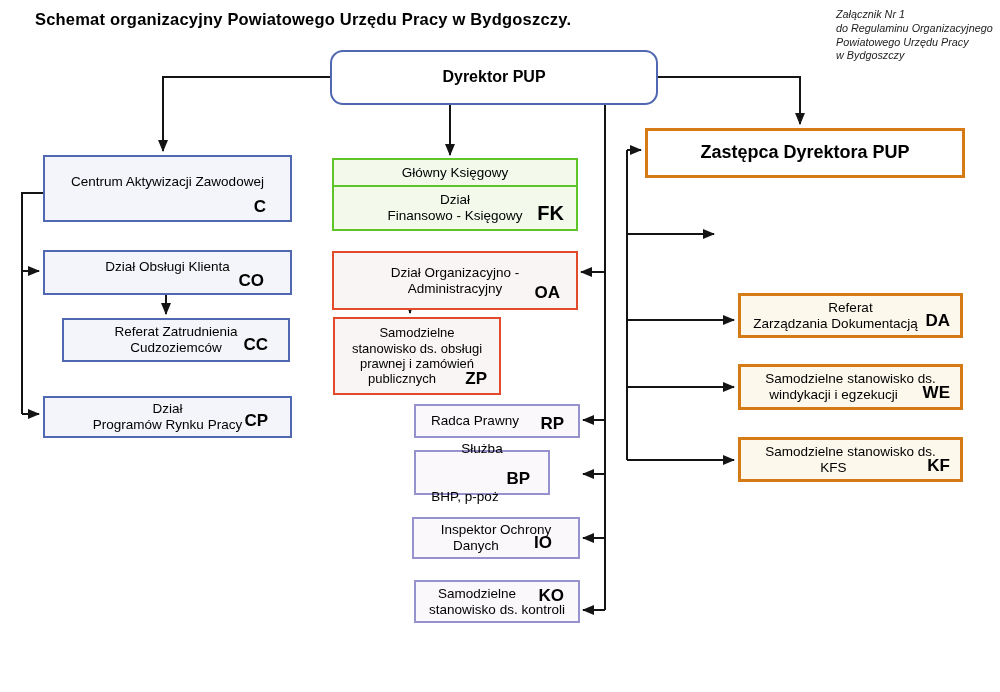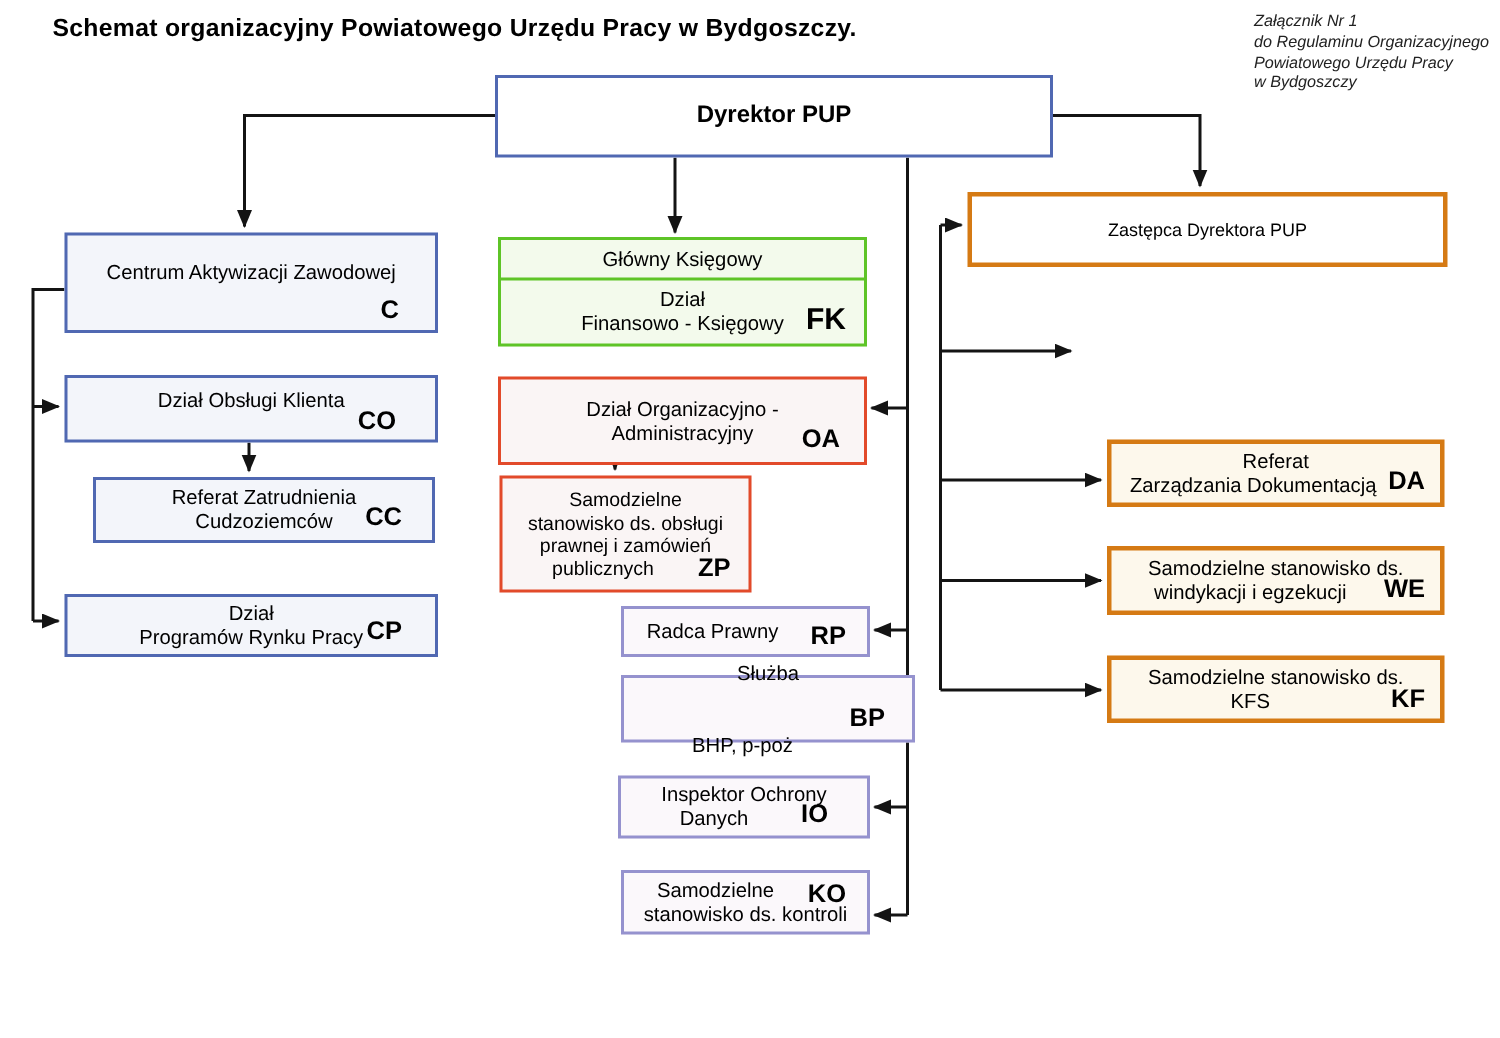--- a/index.html
+++ b/index.html
@@ -28,21 +28,21 @@
   .greenwrap{border:2px solid var(--green-border);background:var(--green-fill);padding:0;justify-content:flex-start;}
   .gsec{position:relative;width:100%;display:flex;flex-direction:column;align-items:center;justify-content:center;}
   .gsec.gtop{height:25px;}
   .gsec.gbot{flex:1;border-top:2px solid var(--green-border);}
   .red{border:2px solid var(--red-border);background:var(--red-fill);}
   .purple{border:2px solid var(--purple-border);background:var(--purple-fill);}
   .orange{border:3px solid var(--orange-border);background:var(--orange-fill);}
   .orange.white{background:var(--white);}
   .yellow{border:2px solid var(--yellow-border);background:var(--yellow-fill);}
   .dyrektor{font-size:16px;font-weight:bold;}
-  .zastepca{font-size:12px;font-weight:normal;}
+  .zastepca{font-size:18px;font-weight:bold;}
 </style>
 </head>
 <body>
 
 <div class="stage">
 
   <div class="page-title">Schemat organizacyjny Powiatowego Urzędu Pracy w Bydgoszczy.</div>
 
   <div class="attachment">
     <div class="ln">Załącznik Nr 1</div>
@@ -80,21 +80,21 @@
 
     <path d="M43 193 H22 V414"></path>
     <path d="M22 271 H39" marker-end="url(#ah)"></path>
     <path d="M22 414 H39" marker-end="url(#ah)"></path>
 
     <path d="M166 295 V314" marker-end="url(#ah)"></path>
 
     <path d="M410 295 V313" marker-end="url(#ah)"></path>
   </svg>
 
-  <div class="node blue dyrektor" style="left:330px;top:50px;width:372px;height:55px;background:var(--white);">
+  <div class="node blue dyrektor" style="left:330px;top:50px;width:328px;height:55px;background:var(--white);border-radius:13px;">
     <div class="ln">Dyrektor PUP</div>
   </div>
 
   <div class="node blue" style="left:43px;top:155px;width:249px;height:67px;">
     <div class="ln" style="padding-bottom:14px;">Centrum Aktywizacji Zawodowej</div>
     <span class="code" style="right:24px;bottom:5px;">C</span>
   </div>
 
   <div class="node blue" style="left:43px;top:250px;width:249px;height:45px;">
     <div class="ln" style="padding-bottom:12px;">Dział Obsługi Klienta</div>
@@ -136,21 +136,21 @@
     <div class="ln">prawnej i zamówień</div>
     <div class="ln" style="padding-right:30px;box-sizing:border-box;">publicznych</div>
     <span class="code" style="right:12px;bottom:6px;">ZP</span>
   </div>
 
   <div class="node purple" style="left:414px;top:404px;width:166px;height:34px;">
     <div class="ln" style="padding-right:44px;box-sizing:border-box;">Radca Prawny</div>
     <span class="code" style="right:14px;top:9px;">RP</span>
   </div>
 
-  <div class="node purple" style="left:414px;top:450px;width:196px;height:45px;gap:32px;">
+  <div class="node purple" style="left:414px;top:450px;width:136px;height:45px;gap:32px;">
     <div class="ln">Służba</div>
     <div class="ln" style="padding-right:34px;box-sizing:border-box;">BHP, p-poż</div>
     <span class="code" style="right:18px;bottom:6px;">BP</span>
   </div>
 
   <div class="node purple" style="left:412px;top:517px;width:168px;height:42px;">
     <div class="ln">Inspektor Ochrony</div>
     <div class="ln" style="padding-right:40px;box-sizing:border-box;">Danych</div>
     <span class="code" style="right:26px;bottom:6px;">IO</span>
   </div>

